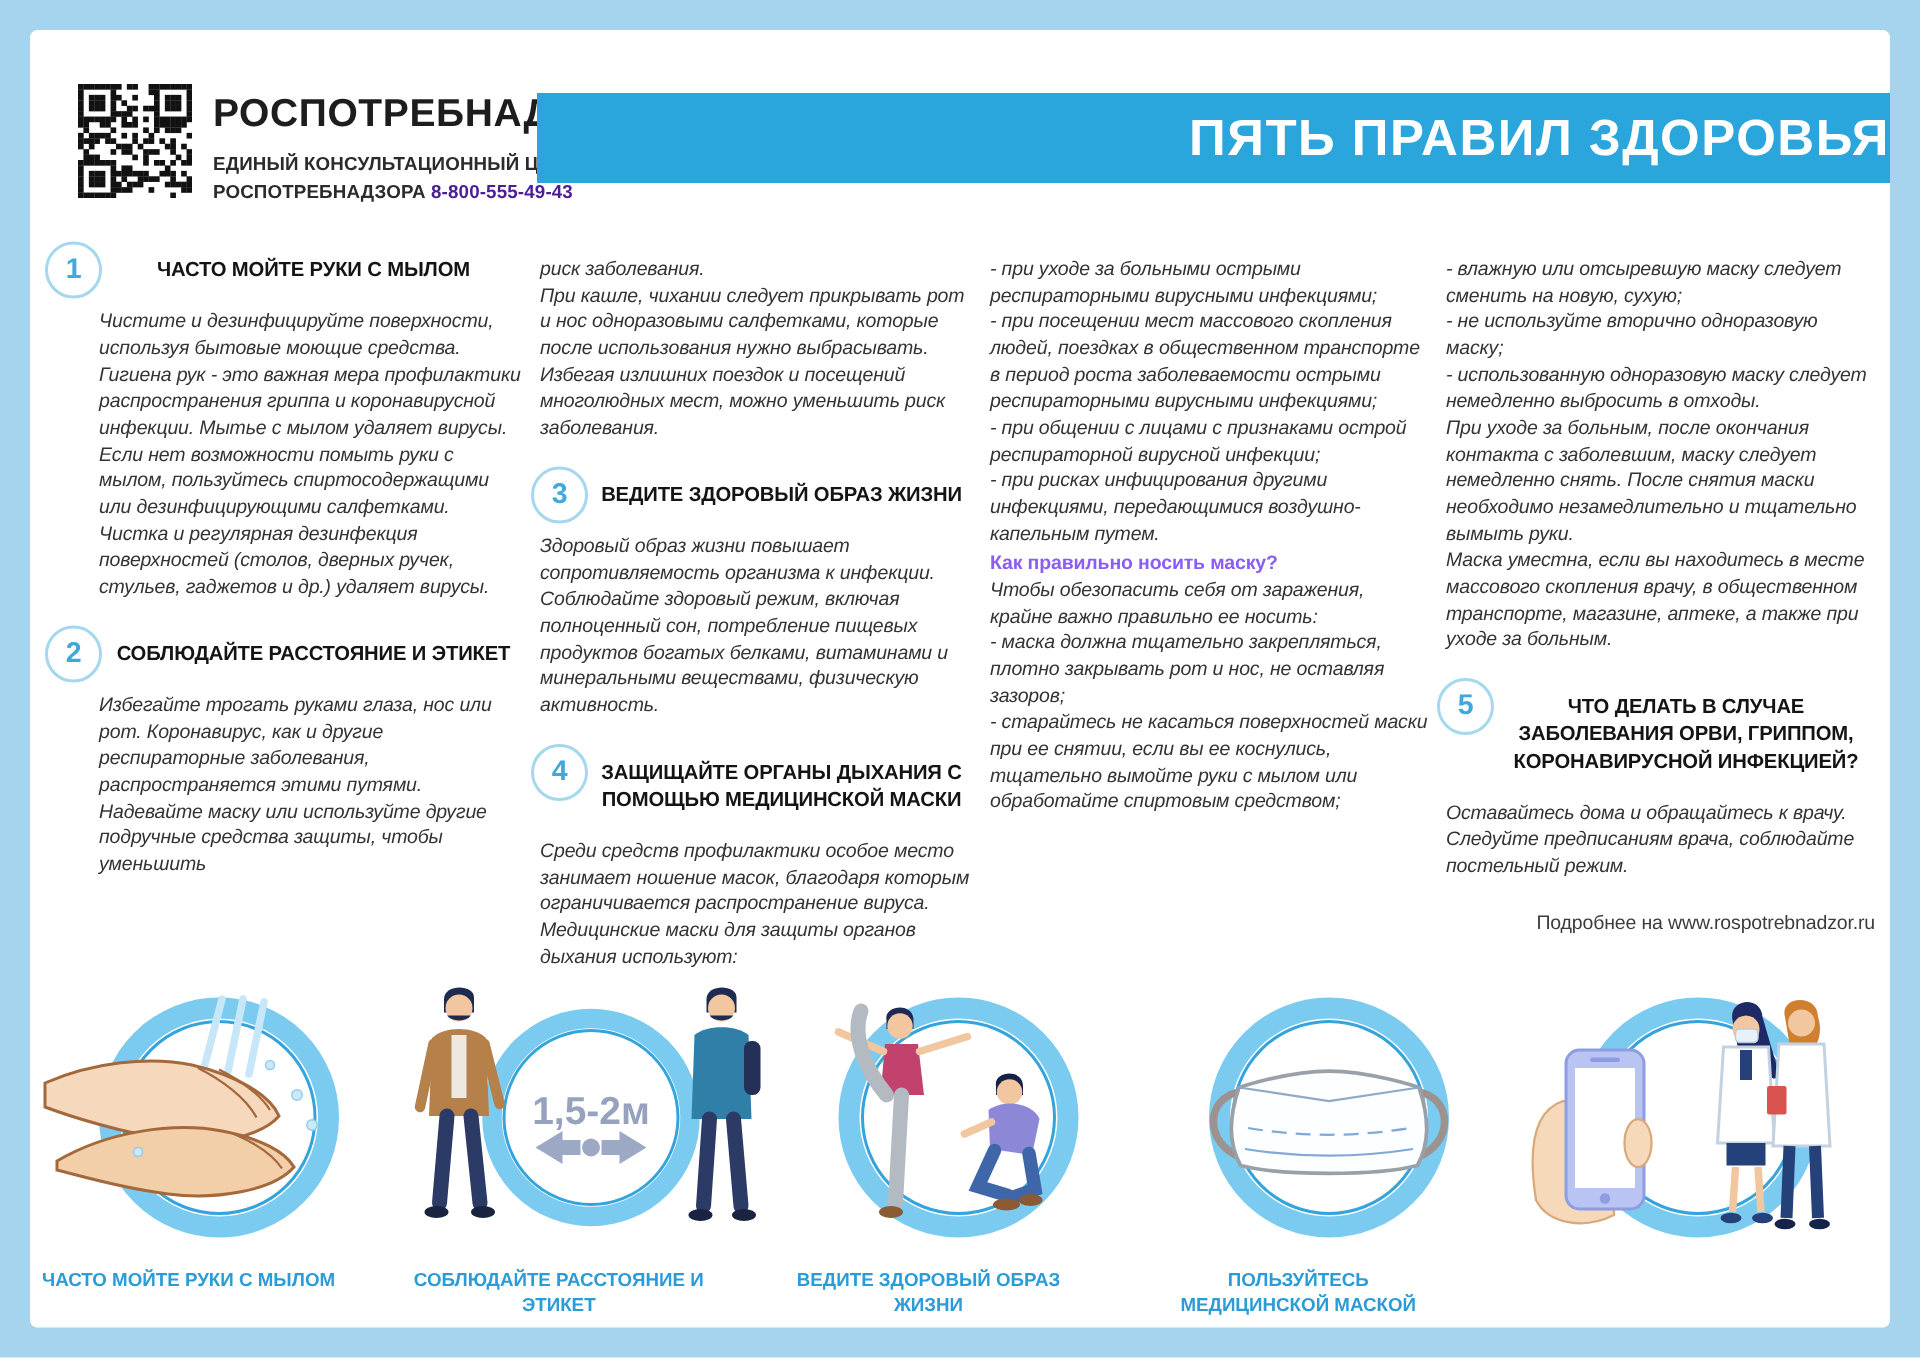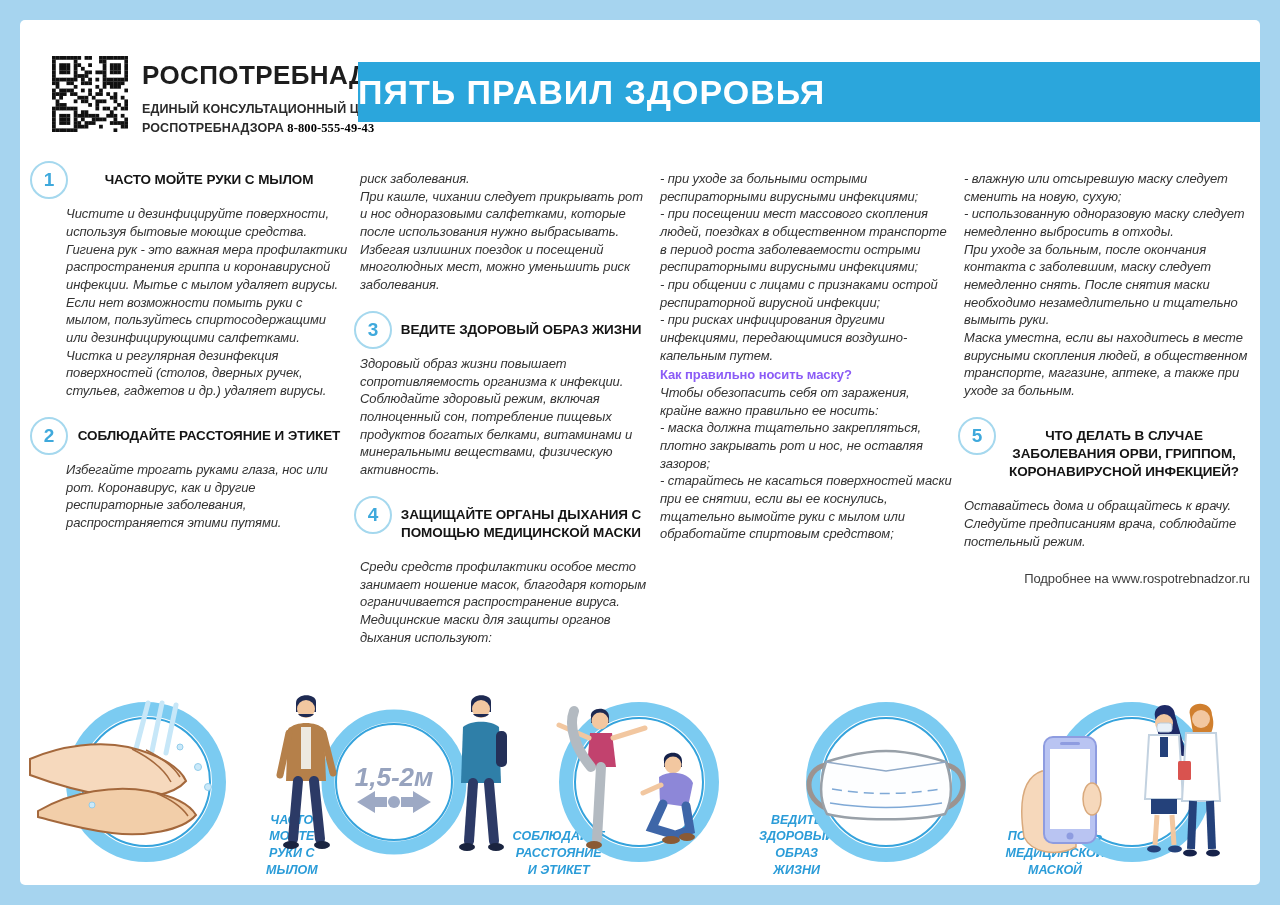--- a/index.html
+++ b/index.html
@@ -12,24 +12,24 @@
   .poster{position:relative;width:1280px;height:905px;}
   .card{
     position:absolute;left:20px;top:20px;width:1240px;height:865px;
     background:#ffffff;border-radius:5px;
   }
   
   .qr{position:absolute;left:32px;top:36px;width:76px;height:76px;}
   .logo-block{position:absolute;left:122px;top:40px;}
   .org{font-size:26px;font-weight:bold;color:#1d1d1d;letter-spacing:.4px;margin-bottom:9px;}
   .sub{font-size:12.5px;font-weight:bold;color:#2b2b2b;line-height:1.5;letter-spacing:.1px;}
-  .phone{color:#000000;font-family:Liberation Serif, serif;}
+  .phone{color:#4c1d95;}
   .banner{
     position:absolute;left:338px;top:42px;right:0;height:60px;
-    background:#2BA6DC;display:flex;align-items:center;justify-content:flex-start;
+    background:#2BA6DC;display:flex;align-items:center;justify-content:flex-end;
   }
   .banner-title{color:#fff;font-size:34px;font-weight:bold;letter-spacing:1px;}
   
   .content{
     position:absolute;left:16px;top:150px;right:8px;
     display:grid;grid-template-columns:312px 288px 292px 286px;column-gap:12px;
   }
   .col{font-size:13px;line-height:1.36;color:#333;letter-spacing:-0.1px;}
   .section{position:relative;margin-top:26px;}
   .section:first-child{margin-top:0;}
@@ -45,21 +45,21 @@
   }
   .col1 .paras{padding-left:30px;}
   .para{margin:0;font-style:italic;}
   .subhead{font-weight:bold;color:#8b5cf6;margin-top:2px;}
   .note{text-align:right;color:#3c3c3c;margin-top:20px;}
   
   .footer{
     position:absolute;left:8px;right:8px;bottom:6px;
     display:flex;justify-content:space-between;
   }
-  .fitem{width:238px;display:flex;flex-direction:row;align-items:flex-end;font-style:italic;}
+  .fitem{width:238px;display:flex;flex-direction:column;align-items:flex-start;}
   .fic{width:238px;height:192px;}
   .fic svg{display:block;}
   .fcap{
     margin-top:3px;text-align:center;font-weight:bold;font-size:12.5px;
     color:#2B9CD8;line-height:1.35;max-width:196px;min-height:34px;
   }
 </style>
 </head>
 <body>
 
@@ -312,20 +312,21 @@
               <div class="para">Чистите и дезинфицируйте поверхности, используя бытовые моющие средства.</div>
               <div class="para">Гигиена рук - это важная мера профилактики распространения гриппа и коронавирусной инфекции. Мытье с мылом удаляет вирусы. Если нет возможности помыть руки с мылом, пользуйтесь спиртосодержащими или дезинфицирующими салфетками.</div>
               <div class="para">Чистка и регулярная дезинфекция поверхностей (столов, дверных ручек, стульев, гаджетов и др.) удаляет вирусы.</div>
             </div>
           </div>
           <div class="section">
             <div class="num-badge">2</div>
             <div class="sec-title">СОБЛЮДАЙТЕ РАССТОЯНИЕ И ЭТИКЕТ</div>
             <div class="paras">
               <div class="para">Избегайте трогать руками глаза, нос или рот. Коронавирус, как и другие респираторные заболевания, распространяется этими путями.</div>
+              <div class="para">Надевайте маску или используйте другие подручные средства защиты, чтобы уменьшить</div>
             </div>
           </div>
         </div>
       <div class="col">
           <div class="paras">
             <div class="para">риск заболевания.</div>
             <div class="para">При кашле, чихании следует прикрывать рот и нос одноразовыми салфетками, которые после использования нужно выбрасывать.</div>
             <div class="para">Избегая излишних поездок и посещений многолюдных мест, можно уменьшить риск заболевания.</div>
           </div>
           <div class="section">
@@ -353,23 +354,24 @@
           <div class="subhead">Как правильно носить маску?</div>
           <div class="paras">
             <div class="para">Чтобы обезопасить себя от заражения, крайне важно правильно ее носить:</div>
             <div class="para">- маска должна тщательно закрепляться, плотно закрывать рот и нос, не оставляя зазоров;</div>
             <div class="para">- старайтесь не касаться поверхностей маски при ее снятии, если вы ее коснулись, тщательно вымойте руки с мылом или обработайте спиртовым средством;</div>
           </div>
         </div>
       <div class="col">
           <div class="paras">
             <div class="para">- влажную или отсыревшую маску следует сменить на новую, сухую;</div>
+            <div class="para">- не используйте вторично одноразовую маску;</div>
             <div class="para">- использованную одноразовую маску следует немедленно выбросить в отходы.</div>
             <div class="para">При уходе за больным, после окончания контакта с заболевшим, маску следует немедленно снять. После снятия маски необходимо незамедлительно и тщательно вымыть руки.</div>
-            <div class="para">Маска уместна, если вы находитесь в месте вирусными скопления людей, в общественном транспорте, магазине, аптеке, а также при уходе за больным.</div>
+            <div class="para">Маска уместна, если вы находитесь в месте массового скопления врачу, в общественном транспорте, магазине, аптеке, а также при уходе за больным.</div>
           </div>
           <div class="section">
             <div class="num-badge">5</div>
             <div class="sec-title">ЧТО ДЕЛАТЬ В СЛУЧАЕ ЗАБОЛЕВАНИЯ ОРВИ, ГРИППОМ, КОРОНАВИРУСНОЙ ИНФЕКЦИЕЙ?</div>
             <div class="paras">
               <div class="para">Оставайтесь дома и обращайтесь к врачу. Следуйте предписаниям врача, соблюдайте постельный режим.</div>
             </div>
           </div>
           <div class="note">Подробнее на www.rospotrebnadzor.ru</div>
         </div>

